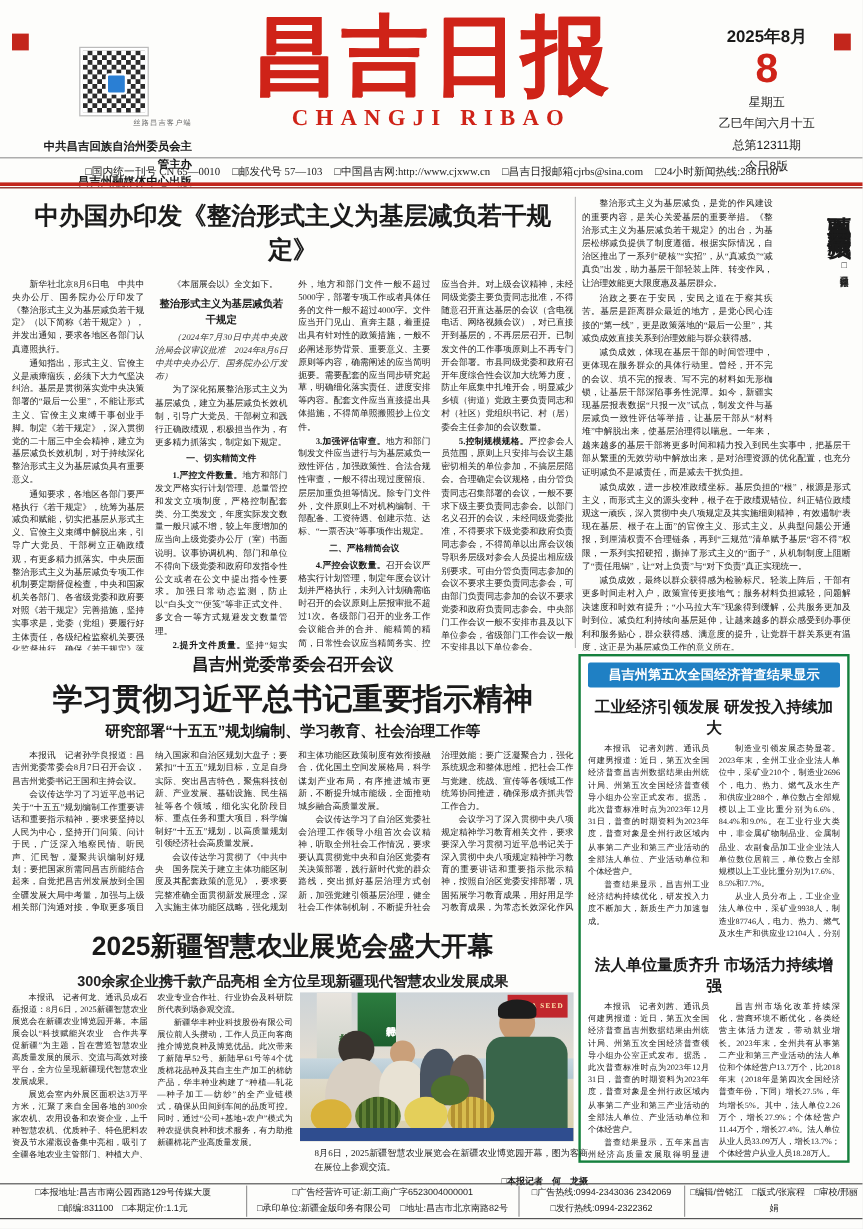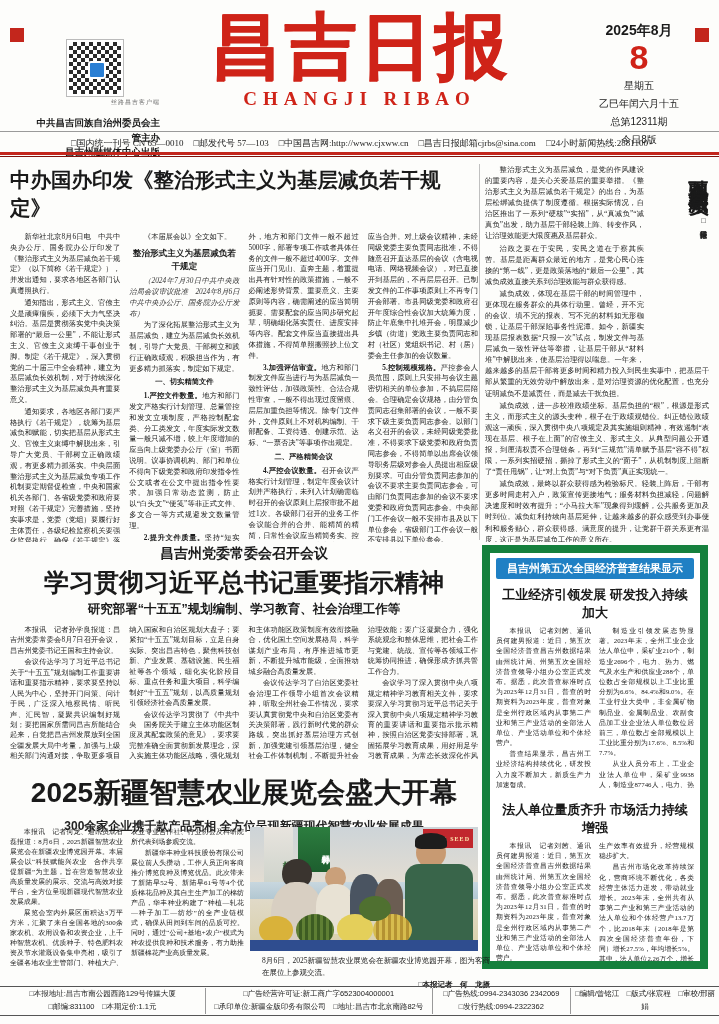--- a/index.html
+++ b/index.html
@@ -28,49 +28,49 @@
   .infobar p{display:inline;margin:0 5px;}
   .rule-red{position:absolute;left:0;top:152px;width:719px;height:3px;background:#c3261c;}
   .rule-red2{position:absolute;left:0;top:156px;width:719px;height:1px;background:#7e120c;}
   
   .cols p{margin:0 0 1px;text-indent:2em;text-align:justify;}
   p.sec-head{font-weight:bold;text-align:center;text-indent:0;font-family:"Liberation Sans",sans-serif;margin:3px 0;}
   p.inner-title{font-weight:bold;text-align:center;text-indent:0;font-size:8.6px;margin:4px 0;font-family:Liberation Serif, serif;}
   p.note{font-style:italic;color:#333;}
   
   .top-story{position:absolute;left:10px;top:164px;width:468px;height:378px;overflow:hidden;}
-  .ts-head{font-size:20.5px;font-weight:900;font-family:"Liberation Sans",sans-serif;
+  .ts-head{font-size:20.5px;font-weight:900;text-align:center;font-family:"Liberation Sans",sans-serif;
            letter-spacing:0;margin:2px 0 10px;}
   .ts-cols{column-count:4;column-gap:9px;font-size:7.3px;line-height:1.48;height:330px;overflow:hidden;}
   .vrule{position:absolute;left:479px;top:164px;width:1px;height:376px;background:#c0c0c0;}
   
   .editorial{position:absolute;left:485px;top:164px;width:224px;height:378px;overflow:hidden;
              font-size:7.3px;line-height:1.52;}
   .ed-float{float:right;width:60px;height:196px;margin:0 0 4px 5px;writing-mode:vertical-rl;
             display:flex;}
   .ed-title{font-size:20px;font-weight:900;letter-spacing:2px;font-family:"Liberation Sans",sans-serif;line-height:1;}
   .ed-byline{font-size:7.5px;padding-top:34px;color:#222;margin-top:0;}
   .editorial p{margin:0 0 1px;text-indent:2em;text-align:justify;}
   
   .mid-story{position:absolute;left:10px;top:545px;width:468px;height:228px;overflow:hidden;}
   .ms-kicker{font-size:14px;font-weight:bold;text-align:center;font-family:"Liberation Sans",sans-serif;}
   .ms-head{font-size:25px;font-weight:900;text-align:center;font-family:"Liberation Sans",sans-serif;margin:3px 0 2px;}
   .ms-sub{font-size:12.5px;font-weight:bold;text-align:center;font-family:"Liberation Sans",sans-serif;margin-bottom:7px;}
   .ms-cols{column-count:4;column-gap:9px;font-size:7.2px;line-height:1.45;height:138px;overflow:hidden;}
   
   .census{position:absolute;left:482px;top:545px;width:226px;height:424px;box-sizing:border-box;
-          border:8px solid #15803d;background:#fff;padding:5px 6px;overflow:hidden;}
+          border:2px solid #15803d;background:#fff;padding:5px 6px;overflow:hidden;}
   .cen-banner{background:#1f80c4;color:#fff;text-align:center;font-size:11px;font-weight:bold;
               font-family:"Liberation Sans",sans-serif;padding:3px 0;border-radius:2px;}
   .cen-head{font-size:13px;font-weight:900;text-align:center;font-family:"Liberation Sans",sans-serif;margin:7px 0 4px;}
   .cen-cols{column-count:2;column-gap:8px;font-size:6.8px;line-height:1.5;overflow:hidden;}
   .cen-b1{height:168px;} .cen-b2{height:168px;}
   
   .expo-headbox{position:absolute;left:10px;top:774px;width:468px;text-align:center;}
-  .ex-head{font-size:28px;font-weight:900;font-family:"Liberation Sans",sans-serif;}
+  .ex-head{font-size:22px;font-weight:900;font-family:"Liberation Sans",sans-serif;}
   .ex-sub{font-size:12px;font-weight:bold;font-family:"Liberation Sans",sans-serif;margin-top:6px;color:#222;}
   .expo-cols{position:absolute;left:10px;top:827px;width:234px;height:150px;column-count:2;column-gap:8px;
              font-size:6.9px;line-height:1.45;overflow:hidden;}
   .expo-cols p{margin:0 0 1px;text-indent:2em;text-align:justify;}
   
   .photo{position:absolute;left:250px;top:827px;width:228px;height:124px;overflow:hidden;
          background:linear-gradient(180deg,#cdd4d8 0%,#e3ddd2 45%,#d8cfa8 100%);}
   .ph-banner{position:absolute;left:6%;top:0;width:13%;height:44%;background:linear-gradient(180deg,#e8e4de,#cfd4cc);
              color:#3a6b3a;font-size:9px;font-weight:bold;text-align:center;writing-mode:vertical-rl;}
   .ph-banner2{position:absolute;left:21%;top:0;width:14%;height:36%;background:linear-gradient(180deg,#2c7d3f,#1d5e2e);

